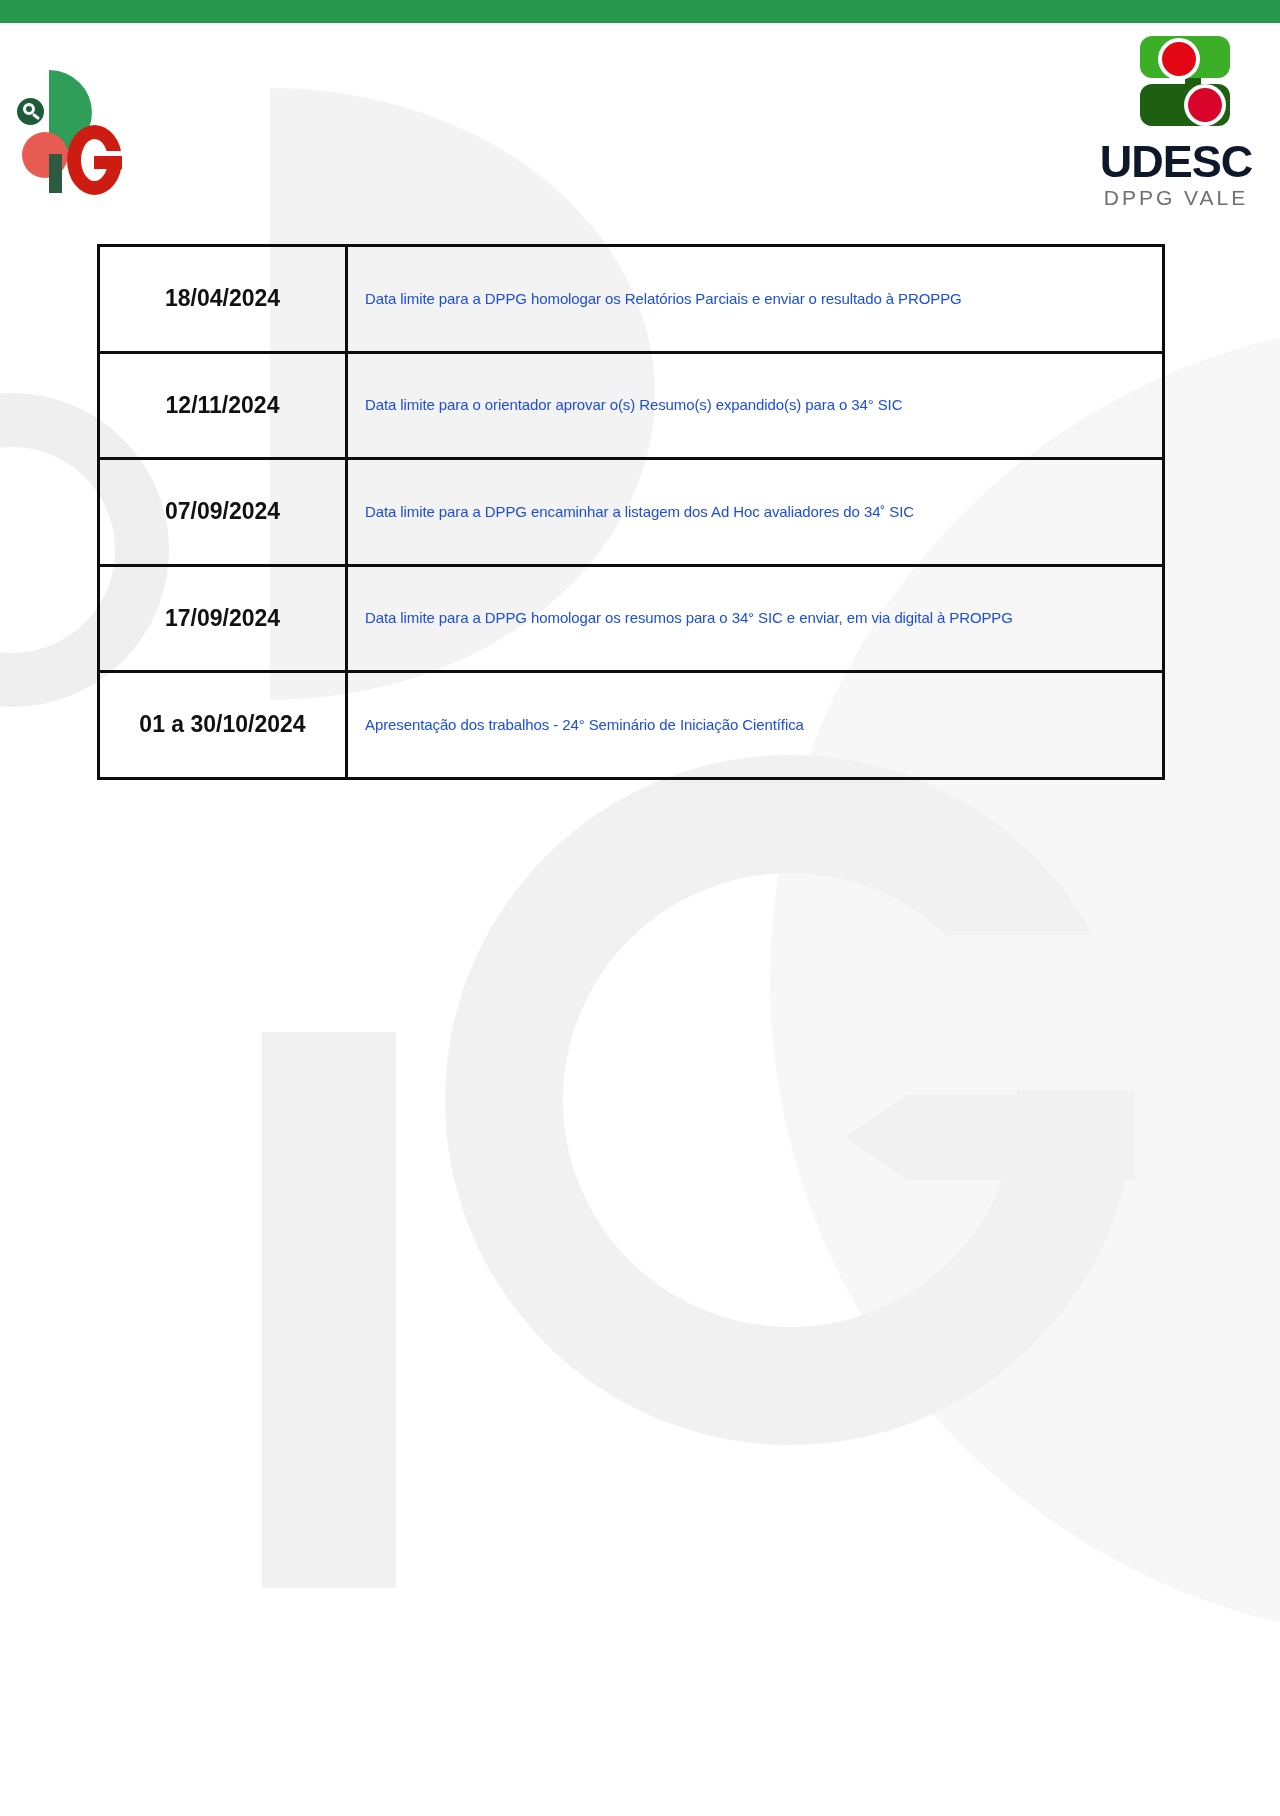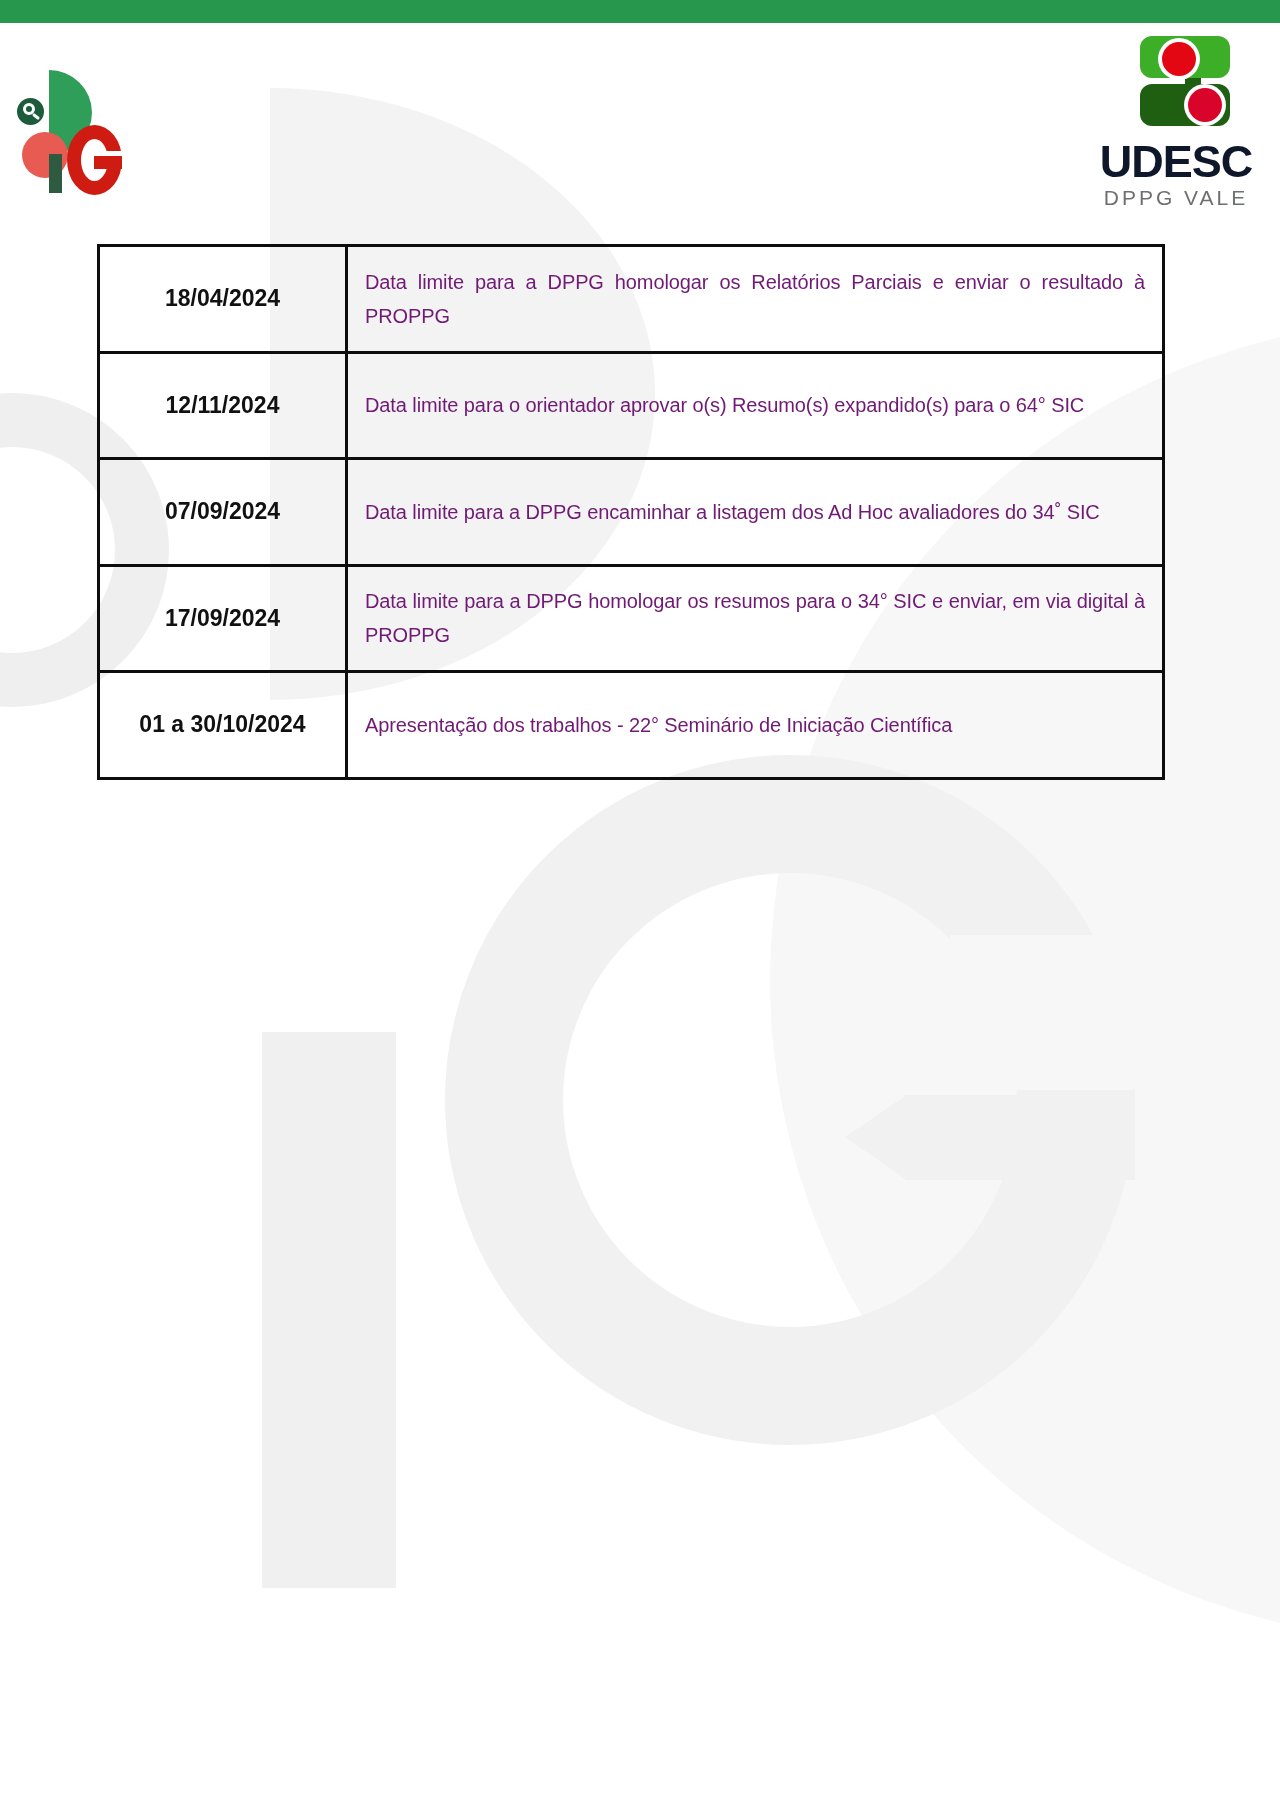--- a/index.html
+++ b/index.html
@@ -58,21 +58,21 @@
     font-size:45px;font-weight:800;letter-spacing:-1px;color:#0f172a;}
   .ud-sub{position:absolute;left:0;top:156px;width:162px;text-align:center;
     font-size:21px;font-weight:400;letter-spacing:3px;color:#6e6f71;}
 
   
   .sched{position:absolute;left:97px;top:236px;width:1068px;z-index:2;
     border-collapse:collapse;table-layout:fixed;margin-top:8px;}
   .sched td{border:3px solid #0d0d0d;vertical-align:middle;height:83.5px;}
   .sched td.date{width:243px;text-align:center;font-weight:700;font-size:23px;color:#111111;
     letter-spacing:0px;}
-  .sched td.desc{padding:10px 17px 10px 17px;font-size:20px;line-height:34px;color:#701a75;
+  .sched td.desc{padding:10px 17px 10px 17px;font-size:15px;line-height:34px;color:#1d4ed8;
     white-space:pre-line;letter-spacing:-0.1px;}
   .sched td.desc.justify{text-align:justify;text-justify:inter-word;}
 </style>
 </head>
 <body>
 
 <div class="topbar"></div>
 
 <div class="wm">
   <div class="wm-rightdisc"></div>
@@ -109,28 +109,28 @@
 </div>
 
 <table class="sched">
   <tbody>
       <tr>
     <td class="date">18/04/2024</td>
     <td class="desc justify">Data limite para a DPPG homologar os Relatórios Parciais e enviar o resultado à PROPPG</td>
   </tr>
   <tr>
     <td class="date">12/11/2024</td>
-    <td class="desc justify">Data limite para o orientador aprovar o(s) Resumo(s) expandido(s) para o 64° SIC</td>
+    <td class="desc justify">Data limite para o orientador aprovar o(s) Resumo(s) expandido(s) para o 34° SIC</td>
   </tr>
   <tr>
     <td class="date">07/09/2024</td>
     <td class="desc justify">Data limite para a DPPG encaminhar a listagem dos Ad Hoc avaliadores do 34˚ SIC</td>
   </tr>
   <tr>
     <td class="date">17/09/2024</td>
     <td class="desc justify">Data limite para a DPPG homologar os resumos para o 34° SIC e enviar, em via digital à PROPPG</td>
   </tr>
   <tr>
     <td class="date">01 a 30/10/2024</td>
-    <td class="desc">Apresentação dos trabalhos - 22° Seminário de Iniciação Científica</td>
+    <td class="desc">Apresentação dos trabalhos - 24° Seminário de Iniciação Científica</td>
   </tr>
 </tbody>
   </table>
 
 </body></html>

